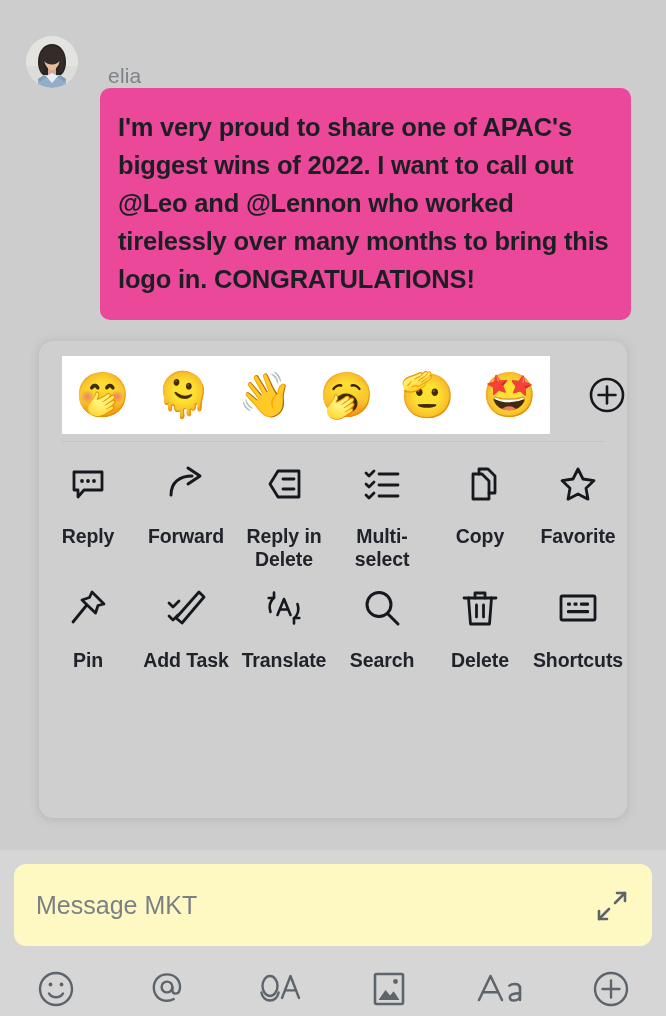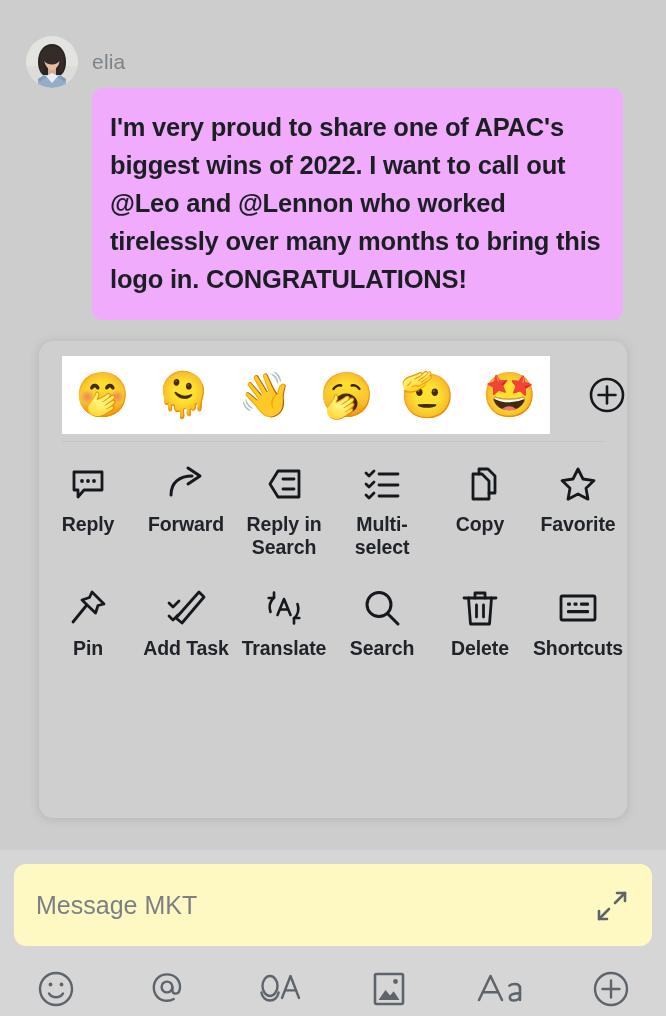--- a/index.html
+++ b/index.html
@@ -24,44 +24,44 @@
     width: 666px;
     height: 850px;
     background: #cdcdce;
   }
 
   
   #sender-row {
     position: absolute;
     left: 26px; top: 36px;
     display: flex;
-    align-items: center;
-    gap: 14px;
+    align-items: flex-end;
+    gap: 30px;
   }
   #avatar {
     width: 52px; height: 52px;
     border-radius: 50%;
     overflow: hidden;
     background: #d8d8d6;
     position: relative;
     flex: none;
   }
   #avatar svg { display: block; width: 52px; height: 52px; }
   #sender-name {
     font-size: 21px;
     color: #7d8388;
     letter-spacing: .2px;
   }
 
   
   #message-bubble {
     position: absolute;
-    left: 92px; top: 88px;
+    left: 100px; top: 88px;
     width: 531px;
-    background: #f0abfc;
+    background: #ec4899;
     border-radius: 10px;
     padding: 20px 22px 22px 18px;
   }
   #message-text {
     font-size: 25.5px;
     line-height: 38px;
     color: #1b1f23;
     font-weight: 700;
     letter-spacing: -0.2px;
     white-space: pre-wrap;
@@ -145,21 +145,21 @@
   }
   .action-icon {
     height: 42px;
     display: flex;
     align-items: center;
     justify-content: center;
     color: #15181c;
   }
   .action-icon svg { display: block; }
   .action-label {
-    margin-top: 8px;
+    margin-top: 20px;
     font-size: 19.5px;
     line-height: 23px;
     font-weight: 700;
     color: #20242a;
     text-align: center;
     letter-spacing: -0.1px;
     white-space: pre-line;
   }
 
   
@@ -311,21 +311,21 @@
         <div class="action-item">
           <div class="action-icon">
             <svg viewBox="0 0 40 40" width="40" height="40">
               <g fill="none" stroke="currentColor" stroke-width="2.8" stroke-linecap="round" stroke-linejoin="round">
                 <path d="M14 7h21v26H14l-8-13z"></path>
                 <path d="M19 15h11M19 25h11"></path>
               </g>
             </svg>
           </div>
           <div class="action-label">Reply in
-Search</div>
+Delete</div>
         </div>
         <div class="action-item">
           <div class="action-icon">
             <svg viewBox="0 0 40 40" width="40" height="40">
               <g fill="none" stroke="currentColor" stroke-width="2.8" stroke-linecap="round" stroke-linejoin="round">
                 <path d="M4 9l3 3 5-5"></path>
                 <path d="M4 20l3 3 5-5"></path>
                 <path d="M4 31l3 3 5-5"></path>
                 <path d="M17 10h19M17 21h19M17 32h19"></path>
               </g>

